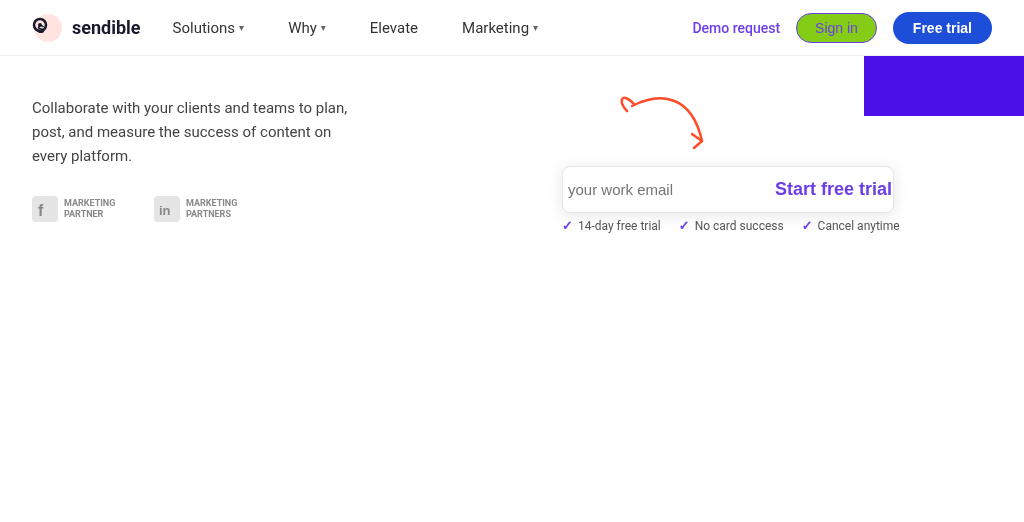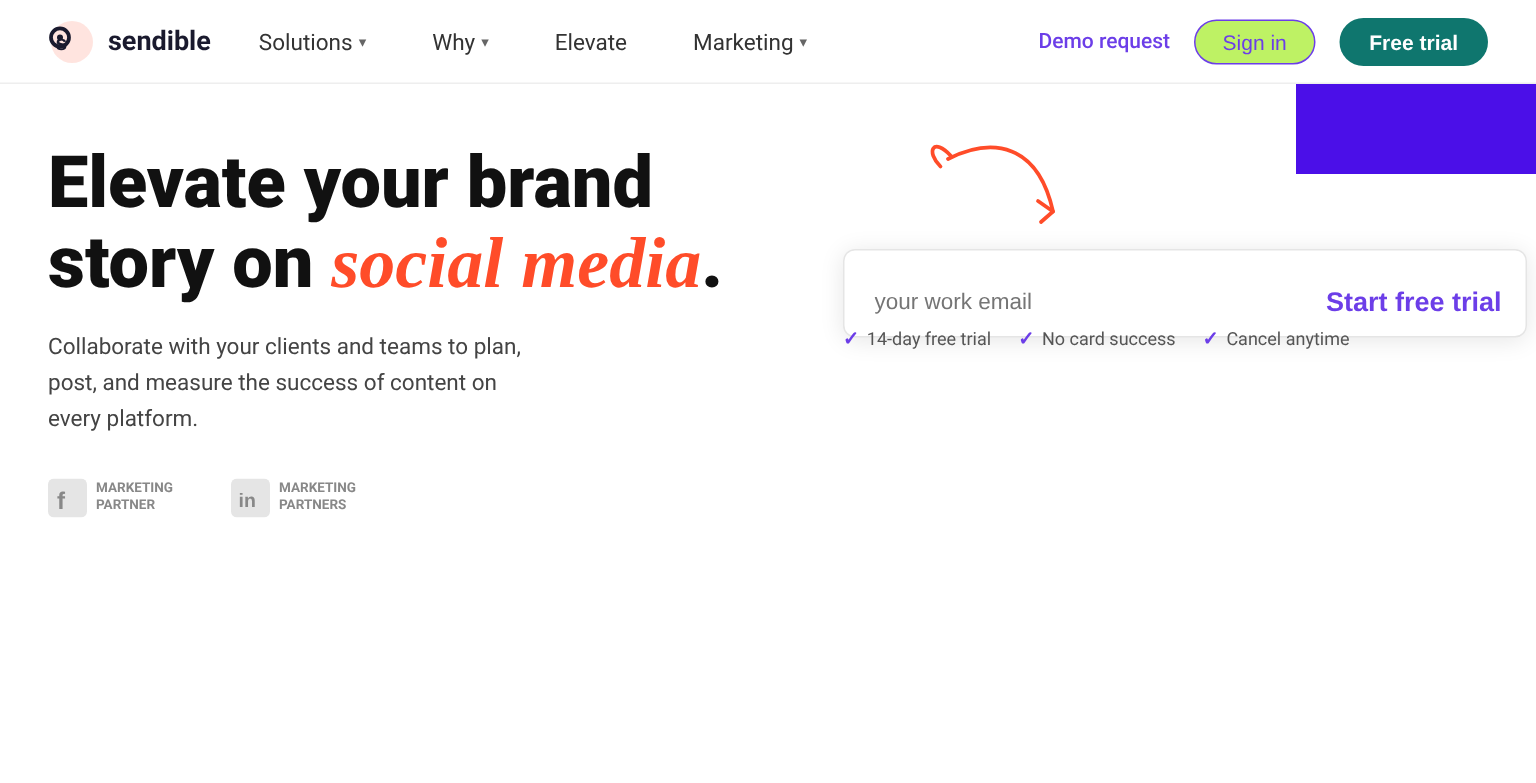--- a/index.html
+++ b/index.html
@@ -12,22 +12,22 @@
       position: relative; z-index: 10; background: #fff;
     }
     .nav-left { display: flex; align-items: center; gap: 32px; }
     .logo { display: flex; align-items: center; gap: 8px; font-weight: 700; font-size: 18px; color: #1a1a2e; }
     .logo-icon { width: 32px; height: 32px; }
     .nav-links { display: flex; align-items: center; gap: 44px; }
     .nav-link { font-size: 15px; color: #333; text-decoration: none; display: flex; align-items: center; gap: 4px; cursor: pointer; }
     .nav-link .chevron { font-size: 10px; color: #666; }
     .nav-right { display: flex; align-items: center; gap: 16px; }
     .demo-link { color: #6c3ee8; font-size: 14px; font-weight: 500; cursor: pointer; text-decoration: none; text-align: center; }
-    .signin-btn { border: 1.5px solid #6c3ee8; color: #6c3ee8; background: #bef264; border-radius: 20px; padding: 6px 18px; font-size: 14px; font-weight: 500; cursor: pointer; }
-    .trial-btn { background: #0f766e; color: #fff; border: none; border-radius: 20px; padding: 8px 20px; font-size: 14px; font-weight: 600; cursor: pointer; }
+    .signin-btn { border: 1.5px solid #6c3ee8; color: #6c3ee8; background: #84cc16; border-radius: 20px; padding: 6px 18px; font-size: 14px; font-weight: 500; cursor: pointer; }
+    .trial-btn { background: #1d4ed8; color: #fff; border: none; border-radius: 20px; padding: 8px 20px; font-size: 14px; font-weight: 600; cursor: pointer; }
 
     
     .hero {
       display: flex; align-items: flex-start;
       padding: 40px 32px 0 32px;
       position: relative; height: 466px; overflow: hidden;
     }
     .hero-left { flex: 0 0 540px; }
     .hero-heading { font-size: 48px; font-weight: 900; line-height: 1.1; color: #111; margin-bottom: 16px; }
     .hero-heading .highlight { color: #ff4c29; font-style: italic; font-family: Georgia, 'Times New Roman', serif; font-weight: 700; }
@@ -41,22 +41,22 @@
 
     
     .hero-right { flex: 1; position: relative; }
     .arrow-svg { position: absolute; top: -10px; left: 40px; width: 120px; height: 90px; }
 
     
     .email-form-wrap {
       position: absolute; top: 70px; left: -10px;
       background: #fff; border-radius: 8px; box-shadow: 0 2px 16px rgba(0,0,0,0.10);
       display: flex; align-items: center;
-      padding: 20px 8px 8px 20px;
-      width: 456px; border: 1px solid #e5e5e5;
+      padding: 8px 8px 8px 20px;
+      width: 332px; border: 1px solid #e5e5e5; justify-content: center;
     }
     .email-input {
       flex: 1; border: none; outline: none; font-size: 15px; color: #999;
       background: transparent;
     }
     .start-trial-btn {
       background: none; border: none; color: #6c3ee8; font-size: 18px; font-weight: 700; cursor: pointer; white-space: nowrap; padding: 4px 8px;
     }
     .form-checks { position: absolute; top: 122px; left: -10px; display: flex; gap: 18px; }
     .check-item { display: flex; align-items: center; gap: 5px; font-size: 12px; color: #555; }
@@ -107,24 +107,20 @@
   </div>
   <div class="nav-right">
     <a class="demo-link">Demo request</a>
     <button class="signin-btn">Sign in</button>
     <button class="trial-btn">Free trial</button>
   </div>
 </nav>
 
 <section class="hero">
   <div class="hero-left">
-    <h1 class="hero-heading">
-      <span>Elevate your brand</span><br>
-      <span>story on </span><span class="highlight">social media</span><span>.</span>
-    </h1>
     <p class="hero-sub">Collaborate with your clients and teams to plan, post, and measure the success of content on every platform.</p>
 
     <div class="partners">
 
       <div class="partner">
         <div class="partner-logo">
           <svg width="26" height="26" viewBox="0 0 26 26">
             <rect width="26" height="26" rx="4" fill="#e5e5e5"></rect>
             <text x="6" y="20" font-size="16" fill="#888" font-weight="900" font-family="sans-serif">f</text>
           </svg>

